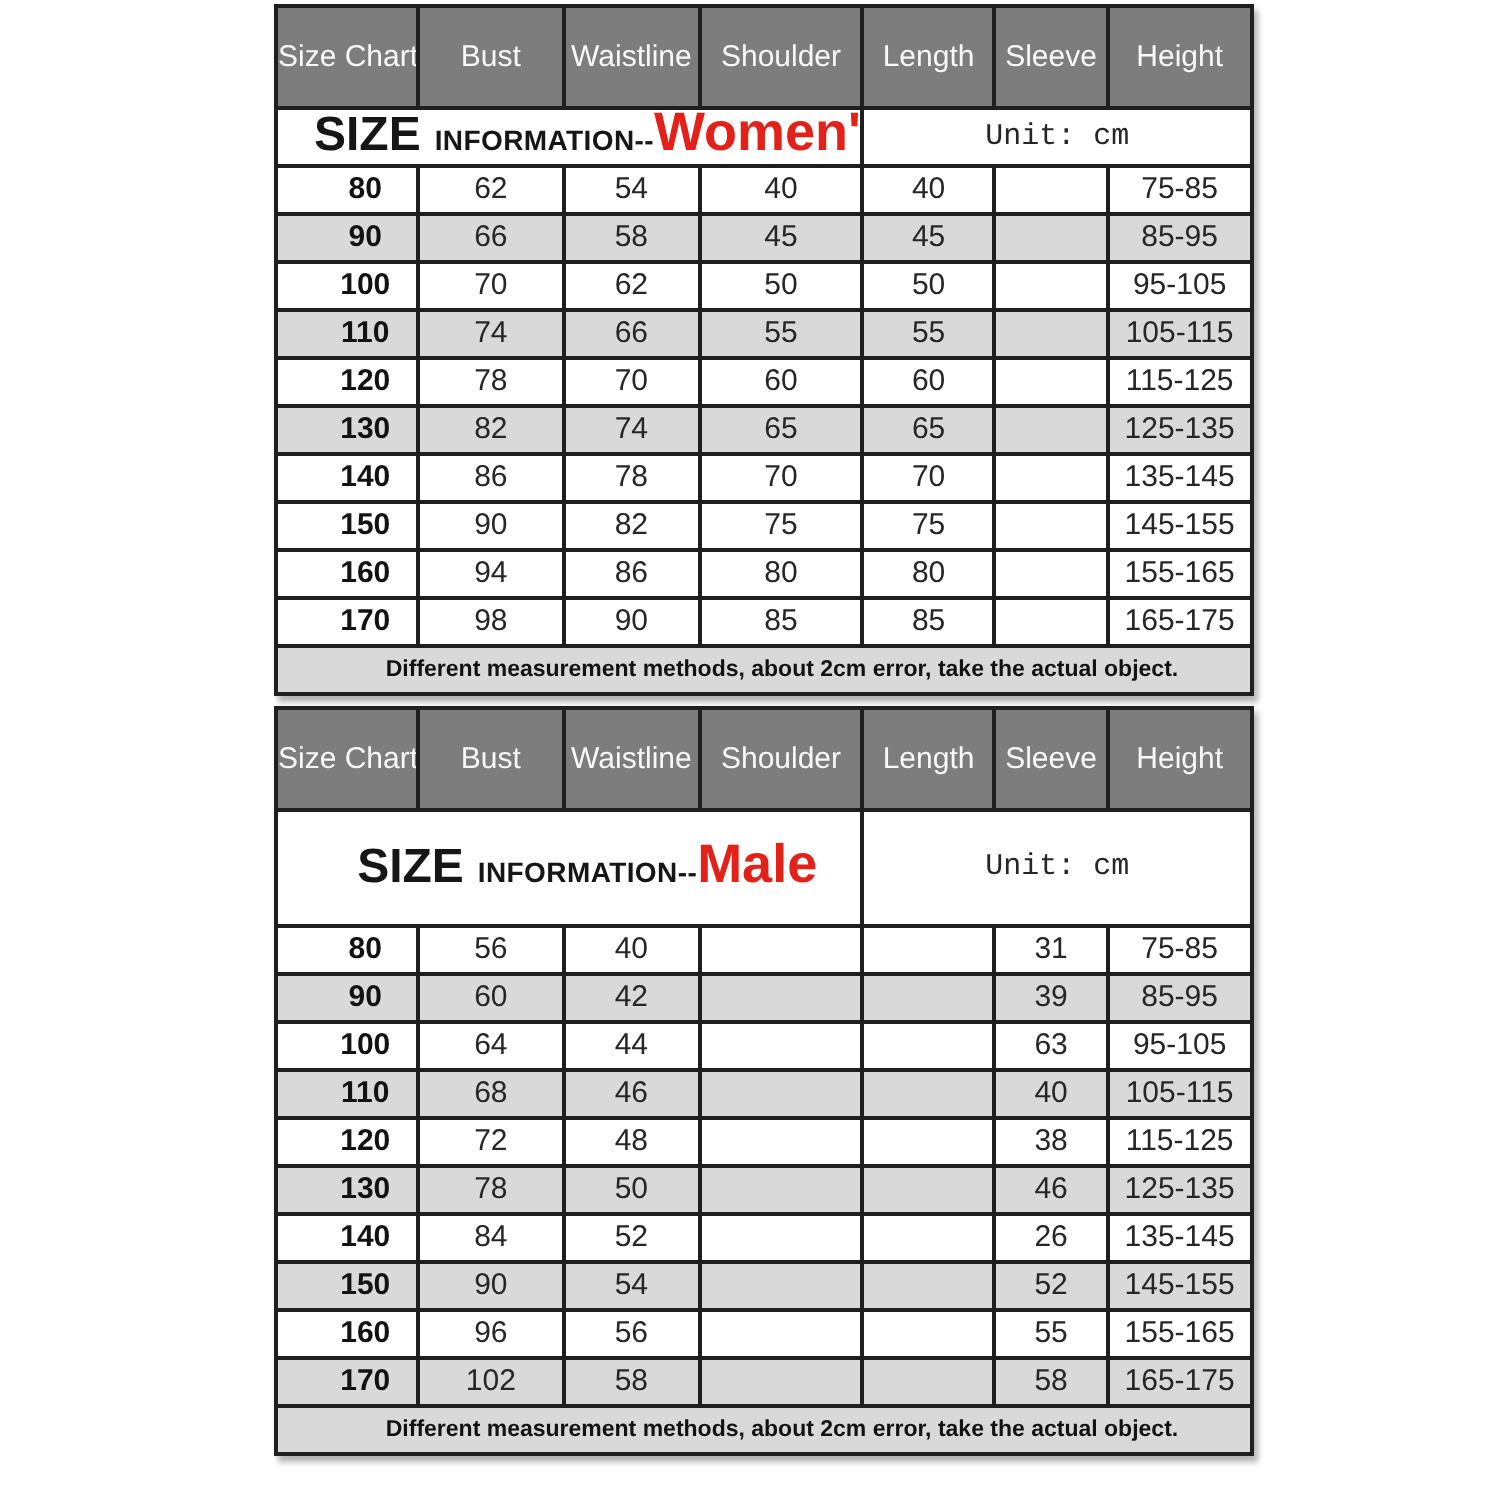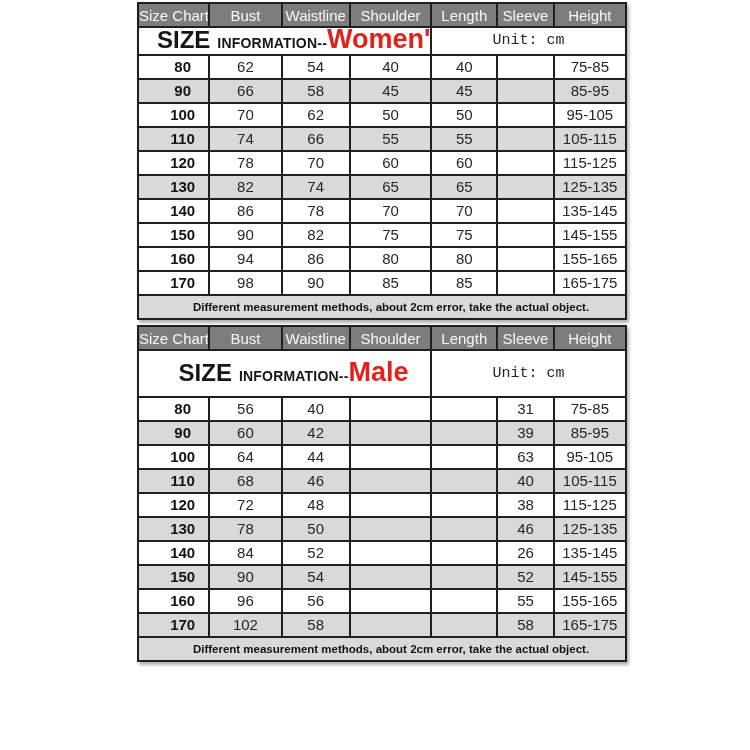--- a/index.html
+++ b/index.html
@@ -41,21 +41,21 @@
     border:2px solid var(--border);
     padding:0;
     text-align:center;
     vertical-align:middle;
     overflow:hidden;
     white-space:nowrap;
   }
 
   
   .title-tr td{height:40px;background:#fff;}
-  .male .title-tr td{height:47px;}
+  .male .title-tr td{height:58px;}
   td.title-cell{
     text-align:left;
     padding-left:12px;
   }
   .t-size{
     font-size:24px;font-weight:800;color:#161616;letter-spacing:0px;
   }
   .t-info{
     font-size:14px;font-weight:700;color:#161616;margin-left:7px;letter-spacing:0.2px;
   }
@@ -67,21 +67,21 @@
     text-align:right;
     padding:0 3px 1px 0;
     font-family:"Liberation Mono",monospace;
     font-weight:400;
     font-size:13.5px;
     color:#111;
   }
 
   
   .size-table thead th{
-    height:24px;
+    height:51px;
     background:var(--header-bg);
     color:var(--header-text);
     font-weight:400;
     font-size:15px;
   }
 
   
   .size-table tbody td{
     height:22px;
     font-size:15px;

